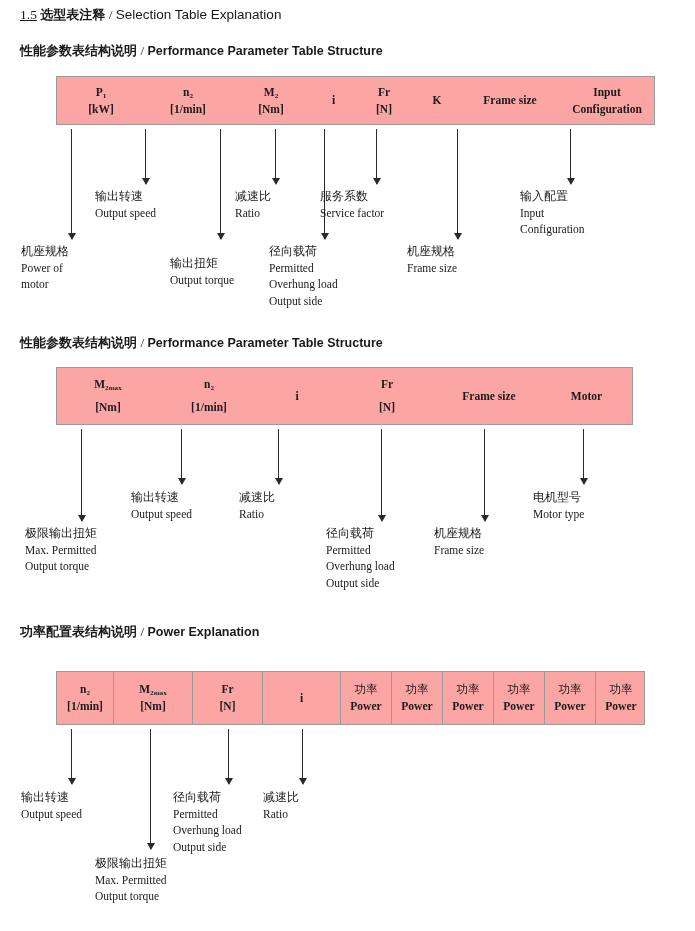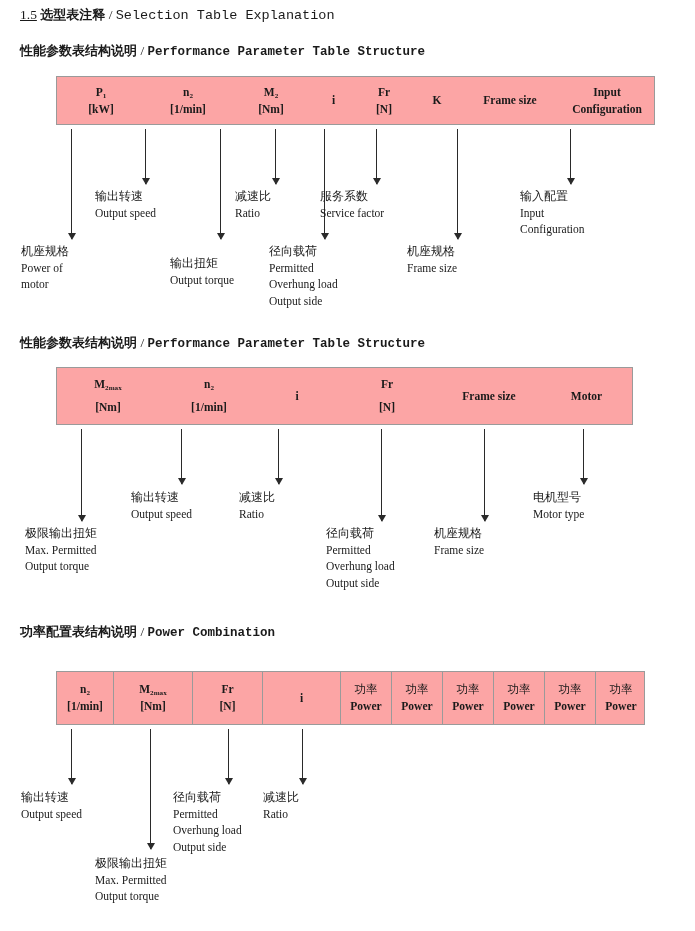--- a/index.html
+++ b/index.html
@@ -31,21 +31,21 @@
   .sec-title .num {
     font-family: "Liberation Serif", serif;
     font-size: 13.5px;
     text-decoration: underline;
   }
   .sec-title .sep {
     font-family: "Liberation Serif", serif;
     font-size: 13.5px;
   }
   .sec-title .en {
-    font-family: Liberation Mono, monospace;
+    font-family: Liberation Sans, sans-serif;
     font-size: 13.5px;
   }
   .sec-title.bold-en .en {
     font-weight: bold;
     font-size: 12.5px;
   }
 
   
   .tbl {
     position: absolute;
@@ -278,21 +278,21 @@
   <span class="en">Frame size</span>
 </div>
 <div class="ann" style="left:533px; top:489px; width:100px;">
   <span class="cn">电机型号</span>
   <span class="en">Motor type</span>
 </div>
 
 <div class="sec-title bold-en" style="left:20px; top:625px;">
   <span class="cn">功率配置表结构说明</span>
   <span class="sep">/</span>
-  <span class="en">Power Combination</span>
+  <span class="en">Power Explanation</span>
 </div>
 
 <div class="tbl" style="left:56px; top:671px; width:589px; height:54px;">
   <div class="tbl-cell divided" style="left:0px; width:57px;">
     <span class="cellline"><span>n</span><sub>2</sub></span>
     <span class="cellline">[1/min]</span>
   </div>
   <div class="tbl-cell divided" style="left:57px; width:79px;">
     <span class="cellline"><span>M</span><sub>2max</sub></span>
     <span class="cellline">[Nm]</span>

